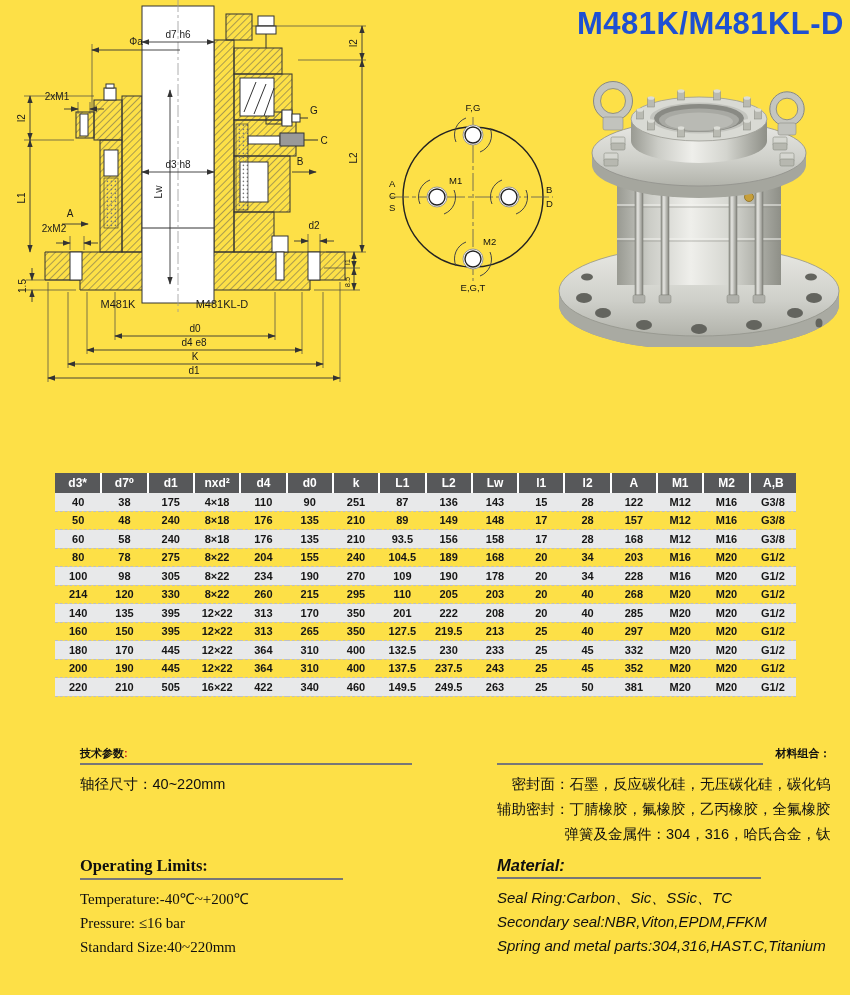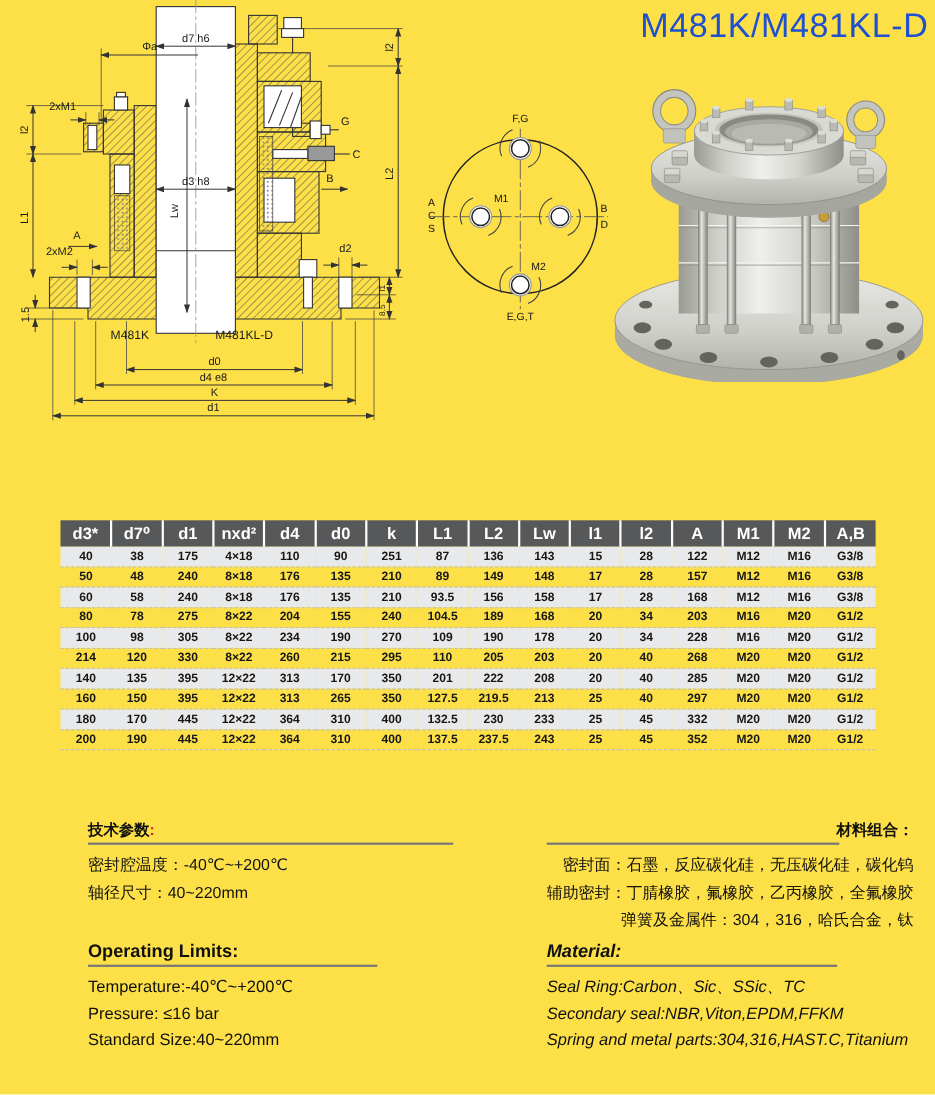--- a/index.html
+++ b/index.html
@@ -1,32 +1,32 @@
 <!DOCTYPE html>
 <html><head>
 <meta charset="utf-8">
 <style>
   html,body { margin:0; padding:0; background:#fff; }
   body { font-family:"Liberation Sans","DejaVu Sans",sans-serif; }
   .page { position:relative; width:850px; height:995px; background:#fde047; overflow:hidden; }
   .abs { position:absolute; }
-  .page-title { top:6px; right:6px; font-size:31px; font-weight:normal; letter-spacing:0.5px; color:#1e50d2; }
+  .page-title { top:6px; right:6px; font-size:31px; font-weight:bold; letter-spacing:0.5px; color:#1e50d2; }
   svg text { stroke:none; font-family:"Liberation Sans","DejaVu Sans",sans-serif; }
 
   
   .spec-table { border-collapse:collapse; table-layout:fixed; width:741px; }
-  .spec-table th { background:#57585a; color:#fff; font-size:15px; font-weight:bold;
+  .spec-table th { background:#57585a; color:#fff; font-size:12px; font-weight:bold;
                    padding:3px 1px; border-right:2px solid #fff; }
   .spec-table th:last-child { border-right:none; }
   .spec-table td { text-align:center; font-size:11px; font-weight:bold; color:#161616;
                    height:17.5px; border-bottom:1px dashed #c0c0c0; padding:0; }
   .spec-table tbody tr:nth-child(odd) { background:#e8e9ea; }
 
   
-  .sec .hd { font-size:14px; font-weight:bold; color:#101010; padding-bottom:2px; }
+  .sec .hd { font-size:11px; font-weight:bold; color:#101010; padding-bottom:2px; }
   .sec .rule { border-bottom:2px solid #777; margin-bottom:7px; }
   .sec .ln { font-size:14.5px; color:#101010; line-height:25px; white-space:nowrap; }
   .sec-en .hd { font-size:16.5px; }
   .sec-en .ln { font-size:15px; line-height:24px; }
   .redcolon { color:#cf2020; }
 </style>
 </head>
 <body>
 
 <div class="page">
@@ -564,39 +564,56 @@
           <td>137.5</td>
           <td>237.5</td>
           <td>243</td>
           <td>25</td>
           <td>45</td>
           <td>352</td>
           <td>M20</td>
           <td>M20</td>
           <td>G1/2</td>
         </tr>
+        <tr>
+          <td>220</td>
+          <td>210</td>
+          <td>505</td>
+          <td>16×22</td>
+          <td>422</td>
+          <td>340</td>
+          <td>460</td>
+          <td>149.5</td>
+          <td>249.5</td>
+          <td>263</td>
+          <td>25</td>
+          <td>50</td>
+          <td>381</td>
+          <td>M20</td>
+          <td>M20</td>
+          <td>G1/2</td>
+        </tr>
       </tbody>
   </table>
 
   <div class="abs sec" style="left:80px; top:746px;">
     <div class="hd"><span>技术参数</span><span class="redcolon">:</span></div>
     <div class="rule" style="width:332px"></div>
-    <div class="ln">密封腔温度：-40℃~+200℃</div>
     <div class="ln">轴径尺寸：40~220mm</div>
   </div>
 
   <div class="abs sec" style="left:497px; top:746px;text-align:right;">
     <div class="hd">材料组合：</div>
     <div class="rule" style="width:266px"></div>
     <div class="ln">密封面：石墨，反应碳化硅，无压碳化硅，碳化钨</div>
     <div class="ln">辅助密封：丁腈橡胶，氟橡胶，乙丙橡胶，全氟橡胶</div>
     <div class="ln">弹簧及金属件：304，316，哈氏合金，钛</div>
   </div>
 
-  <div class="abs sec sec-en" style="left:80px; top:856px;">
+  <div class="abs sec sec-en" style="left:80px; top:856px;font-family:Liberation Serif, serif;">
     <div class="hd">Operating Limits:</div>
     <div class="rule" style="width:263px"></div>
     <div class="ln">Temperature:-40℃~+200℃</div>
     <div class="ln">Pressure: ≤16 bar</div>
     <div class="ln">Standard Size:40~220mm</div>
   </div>
 
   <div class="abs sec sec-en" style="left:497px; top:856px;font-style:italic;">
     <div class="hd">Material:</div>
     <div class="rule" style="width:264px"></div>

